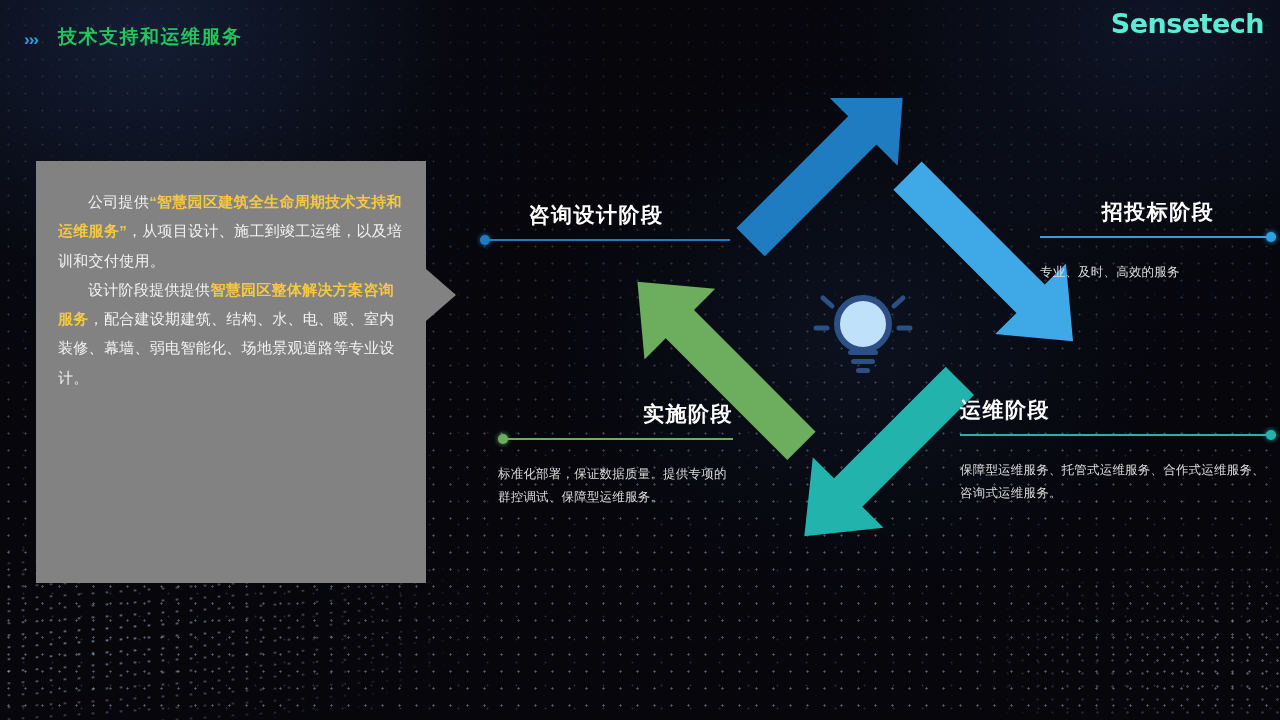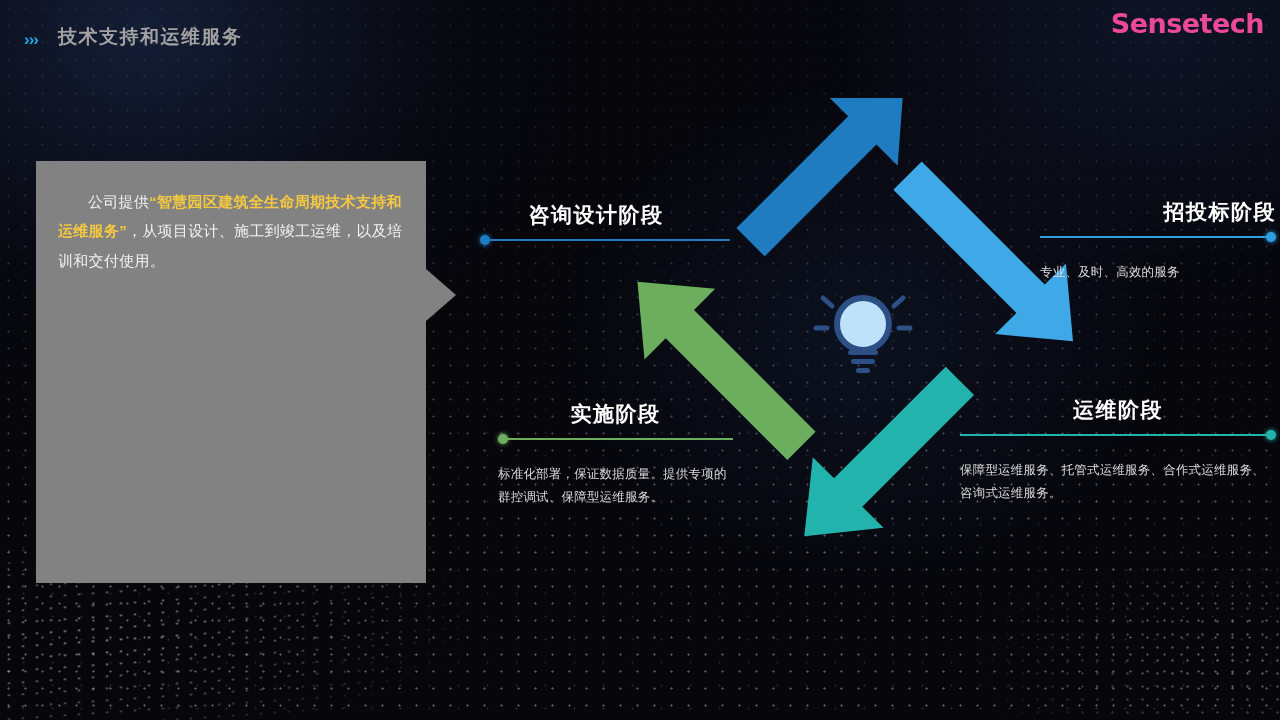--- a/index.html
+++ b/index.html
@@ -58,21 +58,21 @@
     font-size:17px; font-weight:bold; color:#1fa8e8; letter-spacing:-1px;
     line-height:1;
   }
   #header-title {
     position:absolute; left:58px; top:27px;
     font-size:19px; font-weight:bold; color:#26b4ef;
     letter-spacing:1.5px; line-height:1;
   }
   #brand-logo {
     position:absolute; right:16px; top:10px;
-    font-size:27px; font-weight:bold; color:#ec4899;
+    font-size:27px; font-weight:bold; color:#5eead4;
     letter-spacing:-0.5px; line-height:1;
     font-family:"DejaVu Sans","Liberation Sans",sans-serif;
   }
 
   
   #info-box {
     position:absolute; left:36px; top:161px; width:390px; height:422px;
     background:#828282; overflow:visible;
   }
   #info-box-pointer {
@@ -112,52 +112,53 @@
   .stage-desc {
     font-size:12.5px; color:#dcdcdc; line-height:1.85; letter-spacing:.2px;
     margin-top:18px;
   }
 
   #stage-consulting { left:480px; top:203px; width:250px; text-align:left; }
   #stage-consulting .stage-title { text-align:center; padding-right:18px; }
   #stage-consulting .dot { left:0; }
 
   #stage-bidding { left:1040px; top:200px; width:236px; text-align:left; }
-  #stage-bidding .stage-title { text-align:right; }
+  #stage-bidding .stage-title { text-align:center; }
   #stage-bidding .dot { right:0; }
 
   #stage-implementation { left:498px; top:402px; width:235px; }
-  #stage-implementation .stage-title { text-align:center; }
+  #stage-implementation .stage-title { text-align:right; }
   #stage-implementation .dot { left:0; }
 
   #stage-ops { left:960px; top:398px; width:316px; }
-  #stage-ops .stage-title { text-align:center; }
+  #stage-ops .stage-title { text-align:left; }
   #stage-ops .dot { right:0; }
 </style>
 </head>
 <body>
 
 <div id="bg-root">
   <div id="bg-glow-tl"></div>
   <div id="bg-glow-tr"></div>
   <div id="bg-glow-center"></div>
   <div id="bg-dots"></div>
   <div id="bg-wave"></div>
   <div id="bg-wave2"></div>
 </div>
 
 <div id="header">
   <div id="header-chevrons">›››</div>
-  <div id="header-title" style="color: #a3a3a3;">技术支持和运维服务</div>
+  <div id="header-title" style="color: #22c55e;">技术支持和运维服务</div>
   <div id="brand-logo">Sensetech</div>
 </div>
 
 <div id="info-box" style="background: rgb(130, 130, 130);">
   <div id="info-box-inner" style="color: rgb(242, 242, 242);">
       <div class="para"><span>公司提供</span><span class="hl" style="color: rgb(245, 200, 66);">“智慧园区建筑全生命周期技术支持和运维服务”</span><span>，从项目设计、施工到竣工运维，以及培训和交付使用。</span></div>
+      <div class="para"><span>设计阶段提供提供</span><span class="hl" style="color: rgb(245, 200, 66);">智慧园区整体解决方案咨询服务</span><span>，配合建设期建筑、结构、水、电、暖、室内装修、幕墙、弱电智能化、场地景观道路等专业设计。</span></div>
     </div>
   <div id="info-box-pointer" style="border-left-color: rgb(130, 130, 130);"></div>
 </div>
 
 <div id="cycle-graphic">
   <svg id="cycle-svg" viewBox="0 0 470 468" xmlns="http://www.w3.org/2000/svg">
     <g transform="translate(235,234) rotate(45) translate(-235,-234)">
 
       <path d="M 72 250 L 72 92 L 42 92 L 92 34 L 142 92 L 112 92 L 112 250 Z" fill="#1f7cc0"></path>
 

